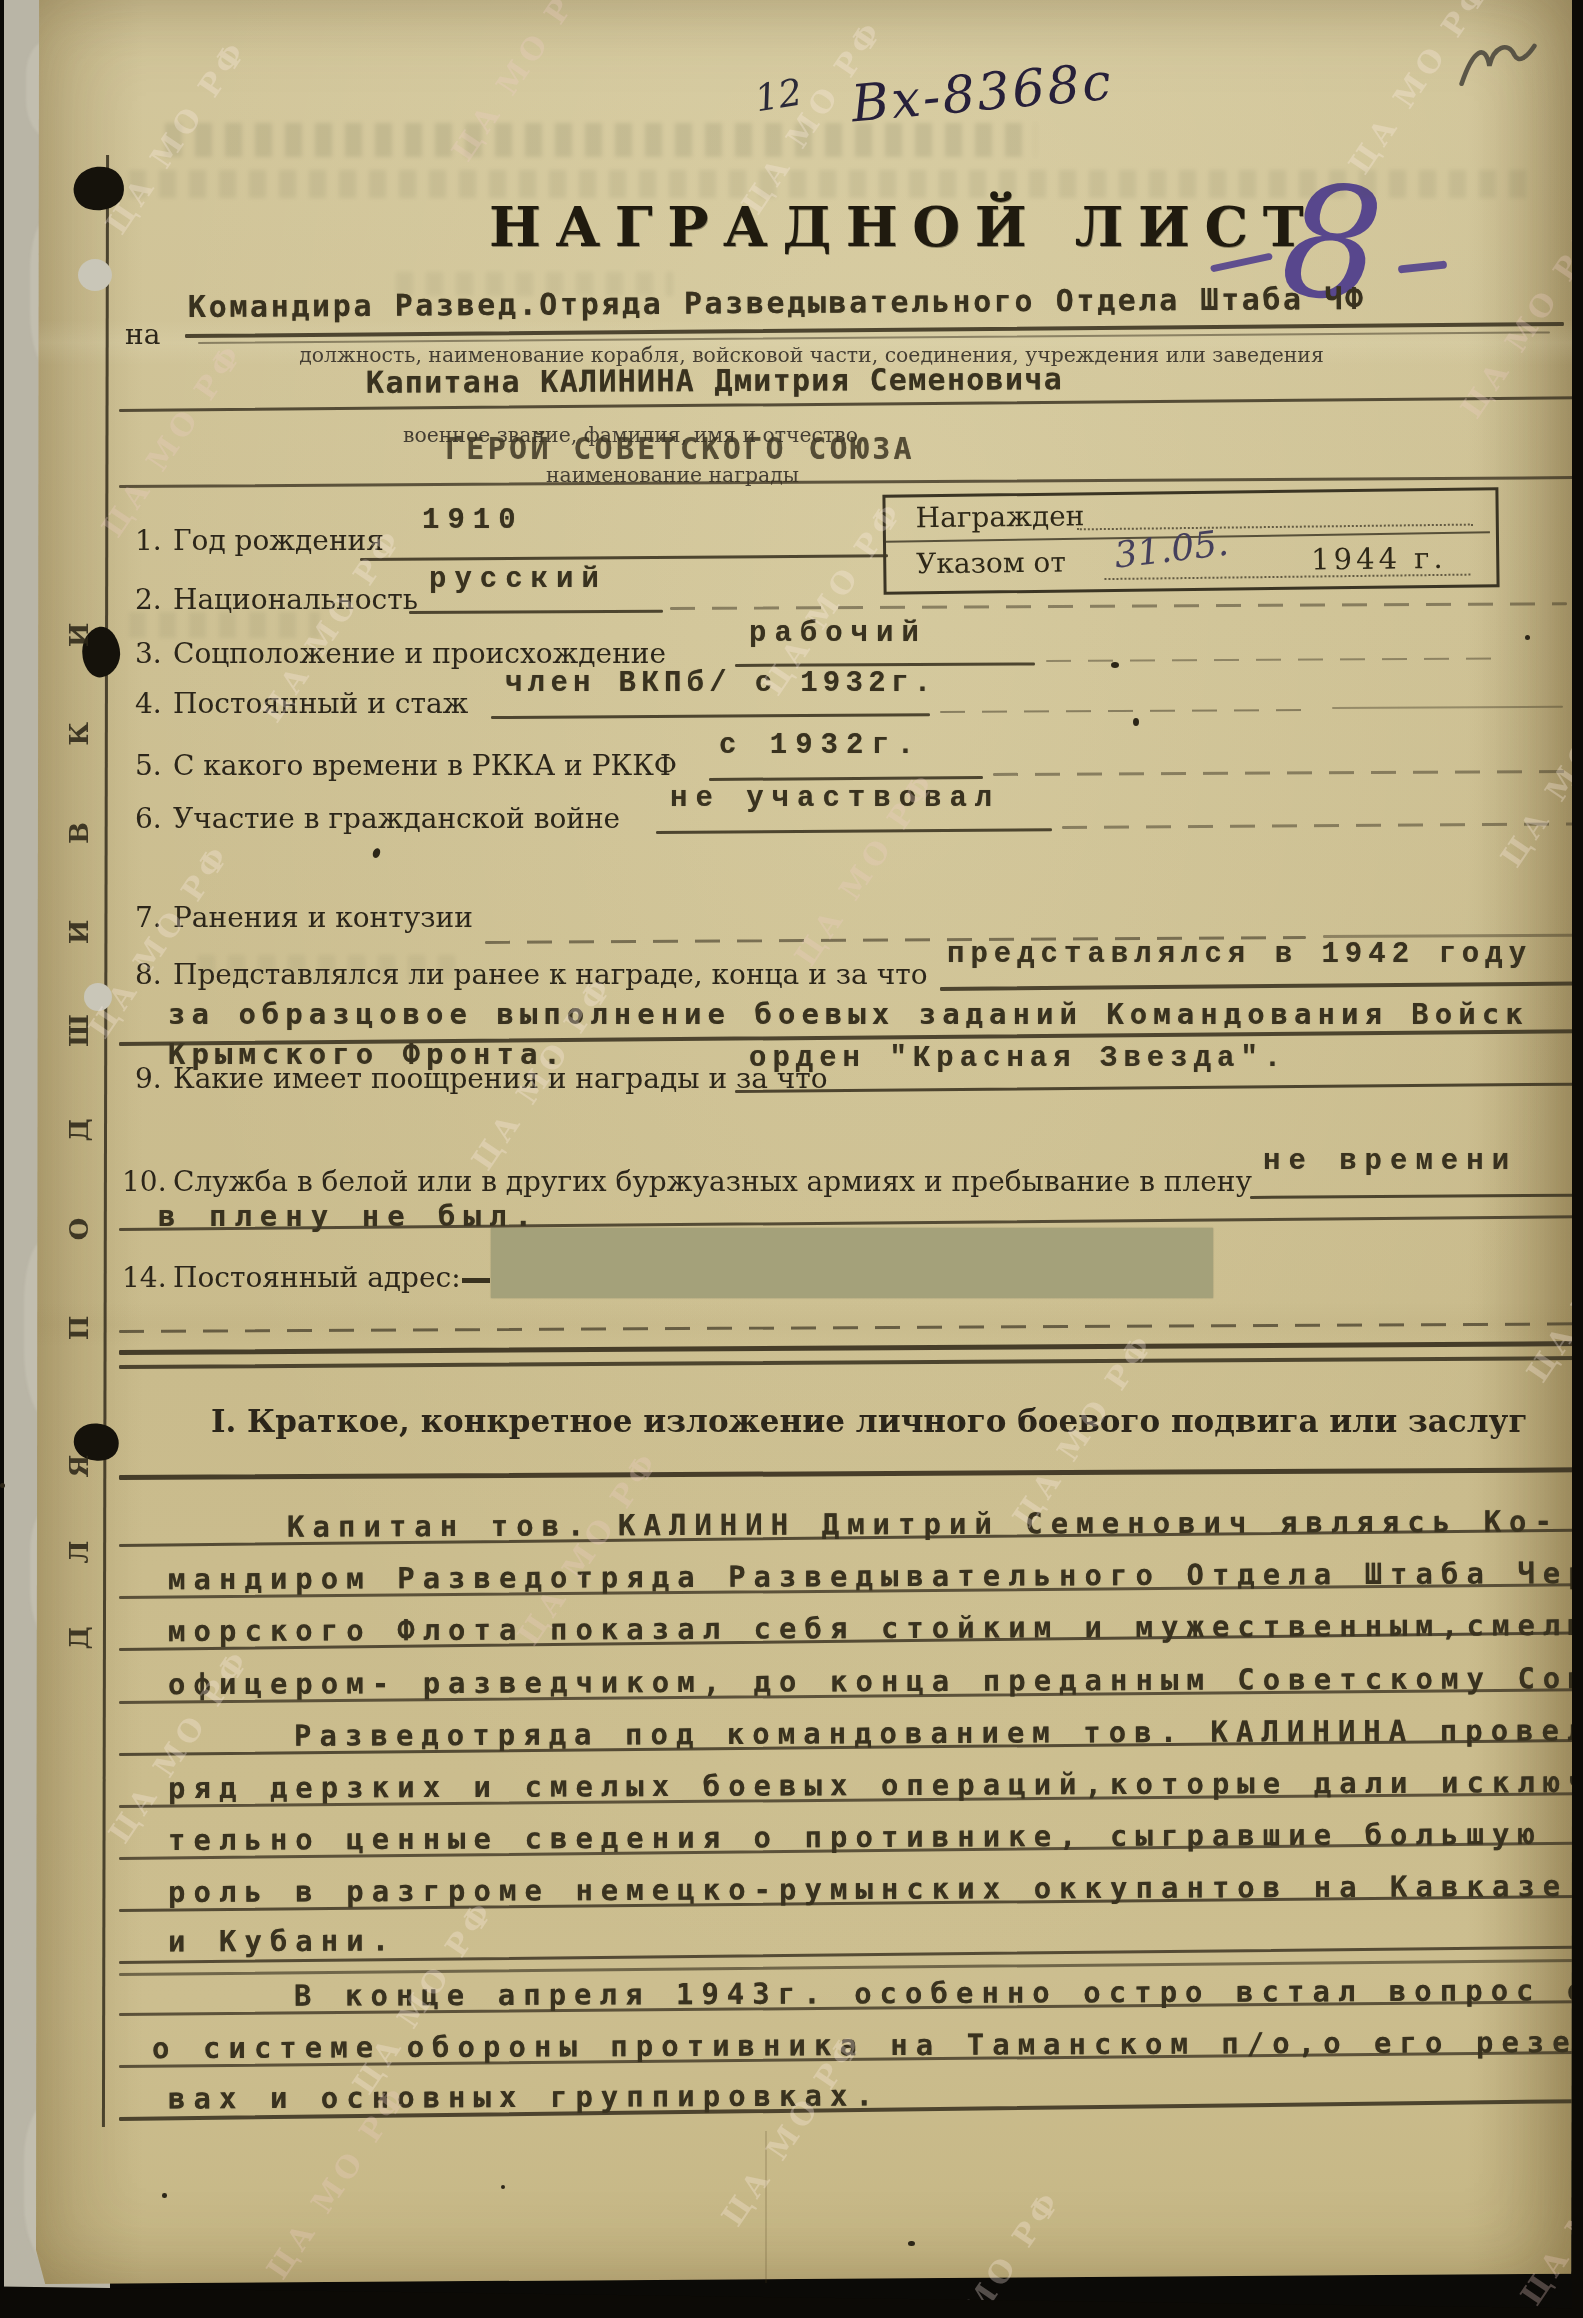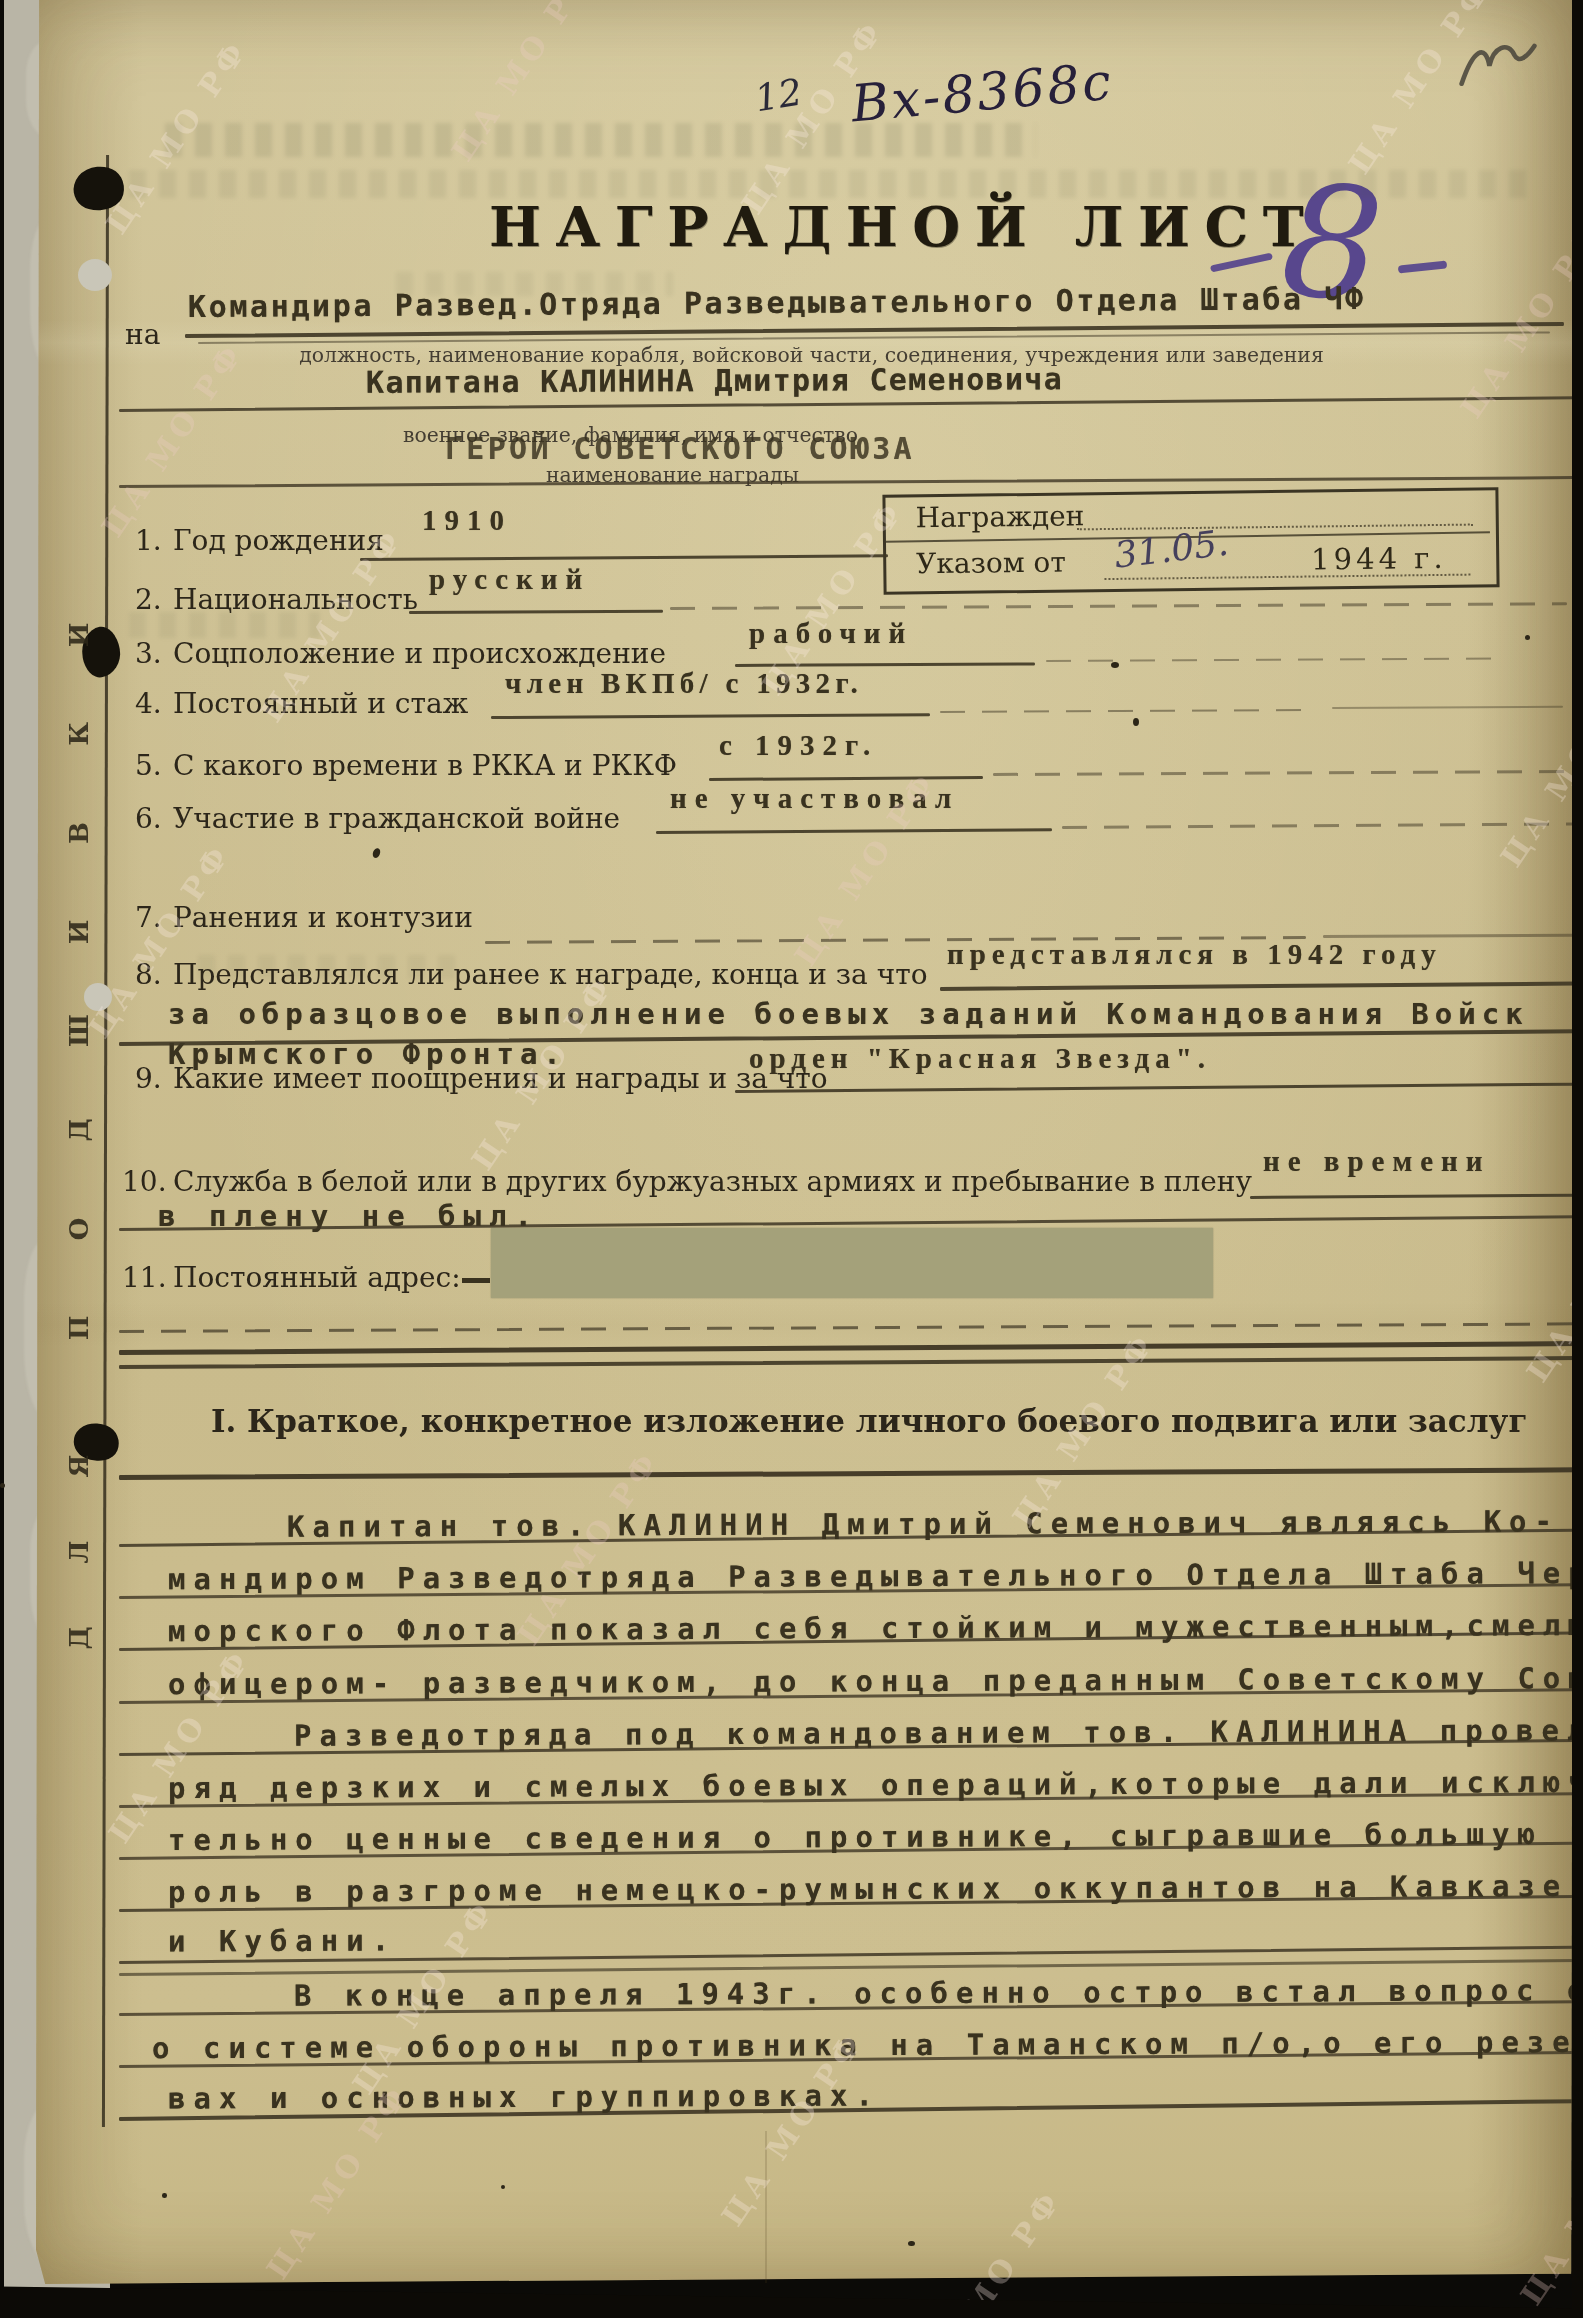--- a/index.html
+++ b/index.html
@@ -35,21 +35,21 @@
      text-shadow:0.7px 0.7px 0 rgba(32,27,15,.4);}
   .hand{position:absolute;font-style:italic;white-space:nowrap;}
   .rule{position:absolute;background:#3e3624;transform-origin:left center;border-radius:1.3px;}
   .rule.dash{background:repeating-linear-gradient(90deg,#3e3624 0 25px,rgba(0,0,0,0) 25px 42px);}
   .vrule{position:absolute;left:104px;top:155px;width:2.6px;height:1972px;background:rgba(44,38,23,.8);transform:rotate(0.12deg);}
   .sideletter{position:absolute;left:63px;width:32px;text-align:center;color:#2e2819;font-size:26px;font-weight:bold;
      transform:rotate(-90deg);font-family:"DejaVu Serif",serif;opacity:.88;}
   .item{position:absolute;left:0;width:1583px;height:53px;}
   .item .num{position:absolute;color:#2c261a;font-size:28px;white-space:nowrap;}
   .item .lbl{position:absolute;color:#2c261a;font-size:28px;white-space:nowrap;text-align:center;}
-  .item .val{position:absolute;top:-20px;font-family:Liberation Serif, serif;font-weight:bold;
+  .item .val{position:absolute;top:-20px;font-family:Liberation Mono, monospace;font-weight:bold;
      color:#39321f;letter-spacing:8px;font-size:29px;white-space:nowrap;text-shadow:0 0 0.7px rgba(50,44,26,.55);}
   .stampbox{position:absolute;left:883px;top:491px;width:610px;height:94px;border:3.3px solid rgba(46,40,26,.92);
      transform:rotate(-0.7deg);}
   .stampbox .l1{position:absolute;left:30px;top:4px;font-size:28px;color:#2e2818;white-space:nowrap;}
   .stampbox .l2{position:absolute;left:30px;top:50px;font-size:28px;color:#2e2818;white-space:nowrap;}
   .stampbox .dotl{position:absolute;border-bottom:2.6px dotted rgba(52,45,30,.7);}
   .stampbox .mid{position:absolute;left:0;top:42px;width:604px;height:2px;background:rgba(46,40,26,.75);transform:rotate(-0.2deg);}
   .stampbox .date{position:absolute;left:228px;top:34px;font-style:italic;font-size:36px;color:#45405c;transform:rotate(-6deg);white-space:nowrap;}
   .stampbox .year{position:absolute;left:425px;top:50px;font-size:29px;color:#2e2818;letter-spacing:4px;white-space:nowrap;}
   .redaction{position:absolute;left:491px;top:1228px;width:722px;height:70px;background:#a4a17a;box-shadow:0 0 1.3px rgba(120,118,90,.8);}
@@ -158,21 +158,21 @@
     <span class="lbl" style="left:173px;">Какие имеет поощрения и награды и за что</span>
     <span class="val" style="left:749px;letter-spacing:6px;">орден "Красная Звезда".</span>
   </div>
   <div class="item" style="top:1165px;">
     <span class="num" style="left:122px;">10.</span>
     <span class="lbl" style="left:173px;">Служба в белой или в других буржуазных армиях и пребывание в плену</span>
     <span class="val" style="left:1263px;">не времени</span>
   </div>
   <div class="typed" style="left:158px;top:1199px;">в плену не был.</div>
   <div class="item" style="top:1261px;">
-    <span class="num" style="left:122px;">11.</span>
+    <span class="num" style="left:122px;">14.</span>
     <span class="lbl" style="left:173px;">Постоянный адрес:</span>
   </div>
   <div style="position:absolute;left:462px;top:1278px;width:28px;height:4.6px;background:#39321f;"></div>
   <div class="redaction"></div>
 
   <div class="printed" style="left:211px;top:1383px;font-weight:bold;font-size:31px;">I. Краткое, конкретное изложение личного боевого подвига или заслуг</div>
 
   <div class="vrule"></div>
 
   <div class="blob" style="left:74px;top:166px;width:50px;height:45px;transform:rotate(14deg);"></div>

